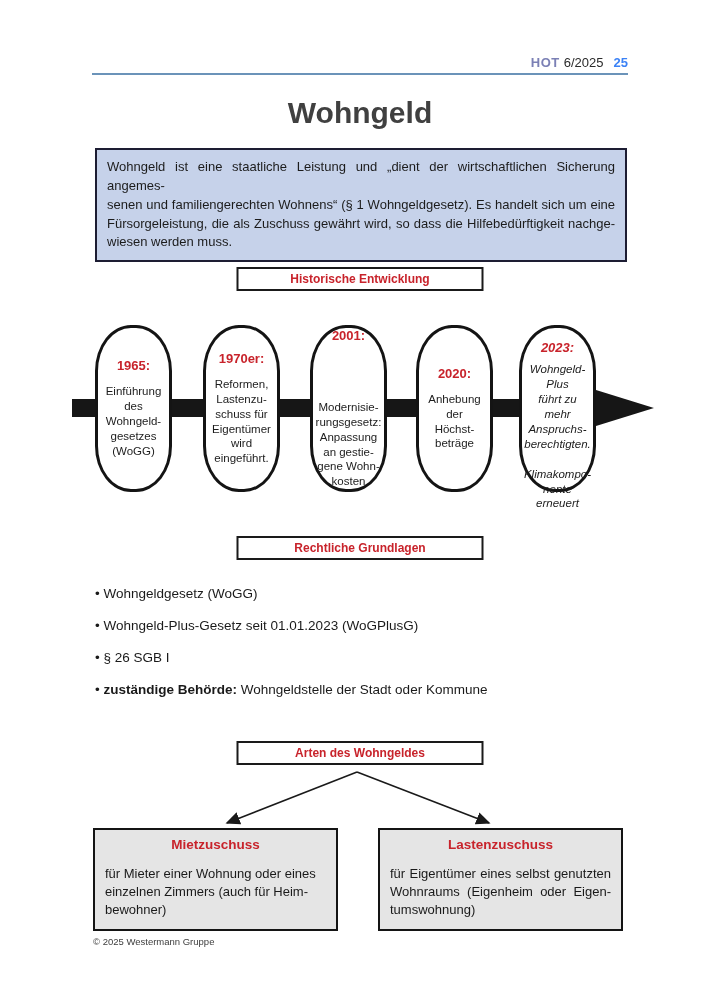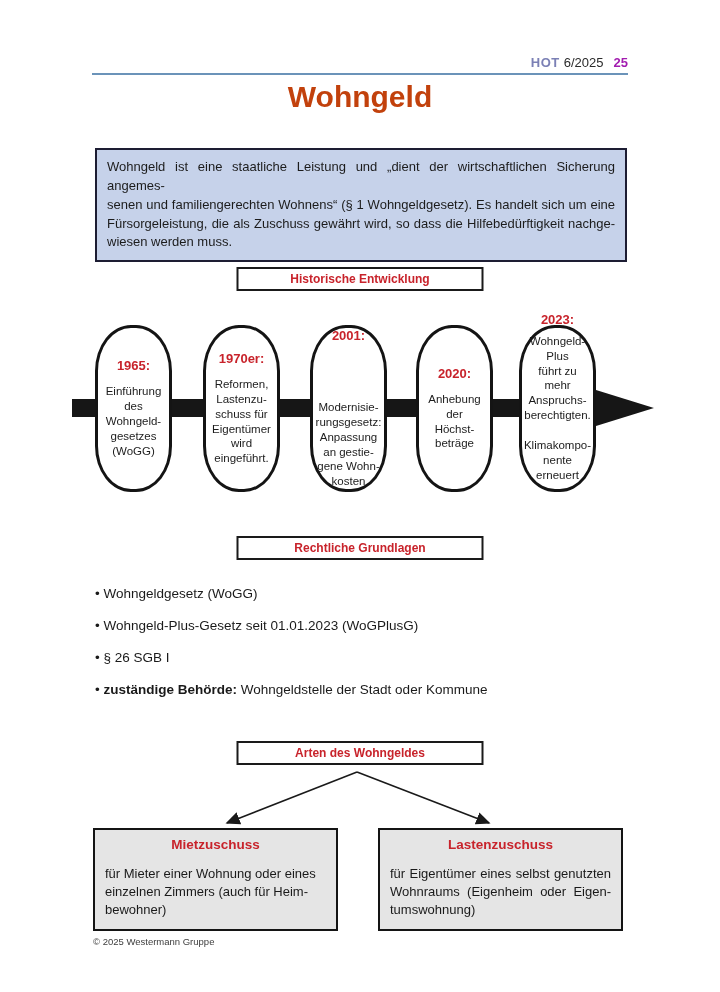--- a/index.html
+++ b/index.html
@@ -11,26 +11,26 @@
   }
 
   
   .header {
     position:absolute; top:55px; left:92px; width:536px;
     text-align:right; font-size:13px;
     border-bottom:2px solid #6b93b9; padding-bottom:3px;
   }
   .logo { color:#7b80b5; font-weight:bold; letter-spacing:0.5px; }
   .issue { color:#2a2a2a; margin-left:4px; }
-  .pageno { color:#a21caf; font-weight:bold; margin-left:10px; }
+  .pageno { color:#3b82f6; font-weight:bold; margin-left:10px; }
 
   
   .main-title {
-    position:absolute; top:80px; left:0; width:720px;
-    text-align:center; font-size:30px; font-weight:bold; color:#c2410c;
+    position:absolute; top:96px; left:0; width:720px;
+    text-align:center; font-size:30px; font-weight:bold; color:#404040;
   }
 
   
   .intro-box {
     position:absolute; top:148px; left:95px; width:532px; box-sizing:border-box;
     background:#c6d2ea; border:2px solid #1d1d33;
     padding:8px 10px; font-size:13px; line-height:1.45; color:#1c1c1c;
   }
   .jlines div { text-align:justify; text-align-last:justify; }
   .jlines div:last-child { text-align-last:left; }
@@ -60,21 +60,21 @@
   .tl-node {
     position:absolute; top:3px; width:77px; height:167px; box-sizing:border-box;
     background:#ffffff; border:3px solid #141414; border-radius:36px / 46px;
     display:flex; flex-direction:column; align-items:center; justify-content:center;
     text-align:center; padding:6px 2px; z-index:2;
   }
   .tl-node.n0 { left:95px; }
   .tl-node.n1 { left:203px; }
   .tl-node.n2 { left:310px;gap:46px; }
   .tl-node.n3 { left:416px; }
-  .tl-node.n4 { left:519px; justify-content:flex-end; padding-top:12px; }
+  .tl-node.n4 { left:519px; justify-content:space-between; padding-top:12px;font-style:italic; }
   .tl-year { color:#c8232b; font-weight:bold; font-size:13px; margin-bottom:11px; }
   .tl-node.n4 .tl-year { margin-bottom:7px; }
   .tl-body { font-size:11.5px; line-height:1.3; white-space:pre-line; color:#1c1c1c; }
 
   
   .bullets { position:absolute; top:586px; left:95px; width:480px; font-size:13.5px; }
   .bullet { margin-bottom:17px; }
   .bullet .b { font-weight:bold; }
 
   

